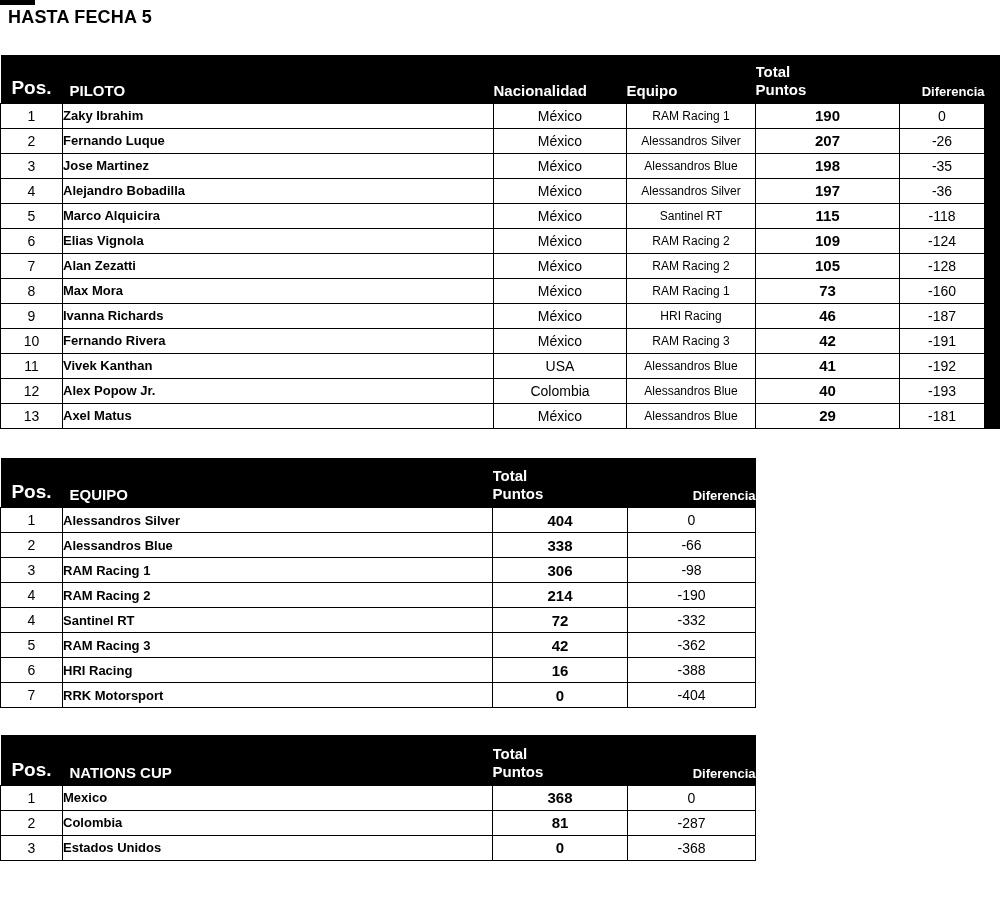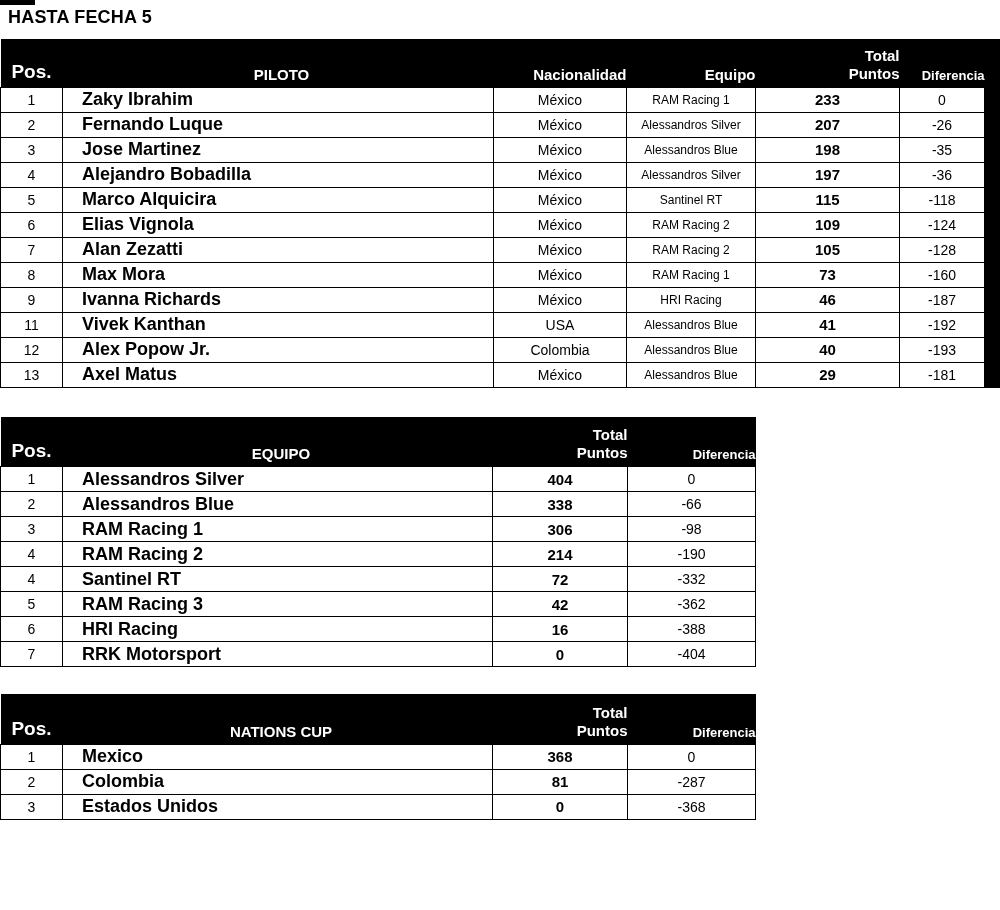--- a/index.html
+++ b/index.html
@@ -10,21 +10,21 @@
     font-family: "Liberation Sans", sans-serif;
     color: #000;
     position: relative;
     overflow: hidden;
   }
   .corner-mark {
     position: absolute; left: 0; top: 0;
     width: 35px; height: 5px; background: #000;
   }
   .title {
-    height: 39px;
+    height: 55px;
     padding: 7px 0 0 8px;
     font-size: 18px;
     font-weight: bold;
     letter-spacing: 0.2px;
   }
   table {
     border-collapse: collapse;
     table-layout: fixed;
     border-spacing: 0;
   }
@@ -45,28 +45,28 @@
   .t1 thead tr { height: 48px; }
   .t2 thead tr, .t3 thead tr { height: 50px; }
   tbody tr { height: 25px; }
   tbody td {
     border: 1px solid #000;
     background: #fff;
     vertical-align: middle;
   }
 
   .h-pos  { text-align: center; font-size: 19px; }
-  .h-name { text-align: center; padding-left: 7px; font-size: 15px; margin-top: 28px; }
-  .h-c    { text-align: right; font-size: 15px; }
+  .h-name { text-align: left; padding-left: 7px; font-size: 15px; margin-top: 28px; }
+  .h-c    { text-align: left; font-size: 15px; }
   .h-dif  { text-align: right; font-size: 13px; }
   .h-strip{ background: #000; }
   .hline  { display: block; line-height: 1.2; }
 
   .c-pos  { text-align: center; font-size: 14px; }
-  .c-name { text-align: left; padding-left: 19px; font-weight: bold; font-size: 18px; }
+  .c-name { text-align: left; padding-left: 0; font-weight: bold; font-size: 13px; }
   .c-nac  { text-align: center; font-size: 14px; margin-top: 16px; }
   .c-team { text-align: center; font-size: 12px; }
   .c-pts  { text-align: center; font-weight: bold; font-size: 15px; }
   .c-dif  { text-align: center; font-size: 14px; }
   .c-strip{ background: #000; border-top-color: #000; border-bottom-color: #000; }
 </style>
 </head>
 <body>
 
 <div class="corner-mark"></div>
@@ -96,21 +96,21 @@
       <th class="h-strip"></th>
     </tr>
   </thead>
   <tbody>
 
       <tr>
         <td class="c-pos">1</td>
         <td class="c-name">Zaky Ibrahim</td>
         <td class="c-nac">México</td>
         <td class="c-team">RAM Racing 1</td>
-        <td class="c-pts">233</td>
+        <td class="c-pts">190</td>
         <td class="c-dif">0</td>
         <td class="c-strip"></td>
       </tr>
 
       <tr>
         <td class="c-pos">2</td>
         <td class="c-name">Fernando Luque</td>
         <td class="c-nac">México</td>
         <td class="c-team">Alessandros Silver</td>
         <td class="c-pts">207</td>
@@ -181,20 +181,29 @@
       <tr>
         <td class="c-pos">9</td>
         <td class="c-name">Ivanna Richards</td>
         <td class="c-nac">México</td>
         <td class="c-team">HRI Racing</td>
         <td class="c-pts">46</td>
         <td class="c-dif">-187</td>
         <td class="c-strip"></td>
       </tr>
 
+      <tr>
+        <td class="c-pos">10</td>
+        <td class="c-name">Fernando Rivera</td>
+        <td class="c-nac">México</td>
+        <td class="c-team">RAM Racing 3</td>
+        <td class="c-pts">42</td>
+        <td class="c-dif">-191</td>
+        <td class="c-strip"></td>
+      </tr>
 
       <tr>
         <td class="c-pos">11</td>
         <td class="c-name">Vivek Kanthan</td>
         <td class="c-nac">USA</td>
         <td class="c-team">Alessandros Blue</td>
         <td class="c-pts">41</td>
         <td class="c-dif">-192</td>
         <td class="c-strip"></td>
       </tr>

